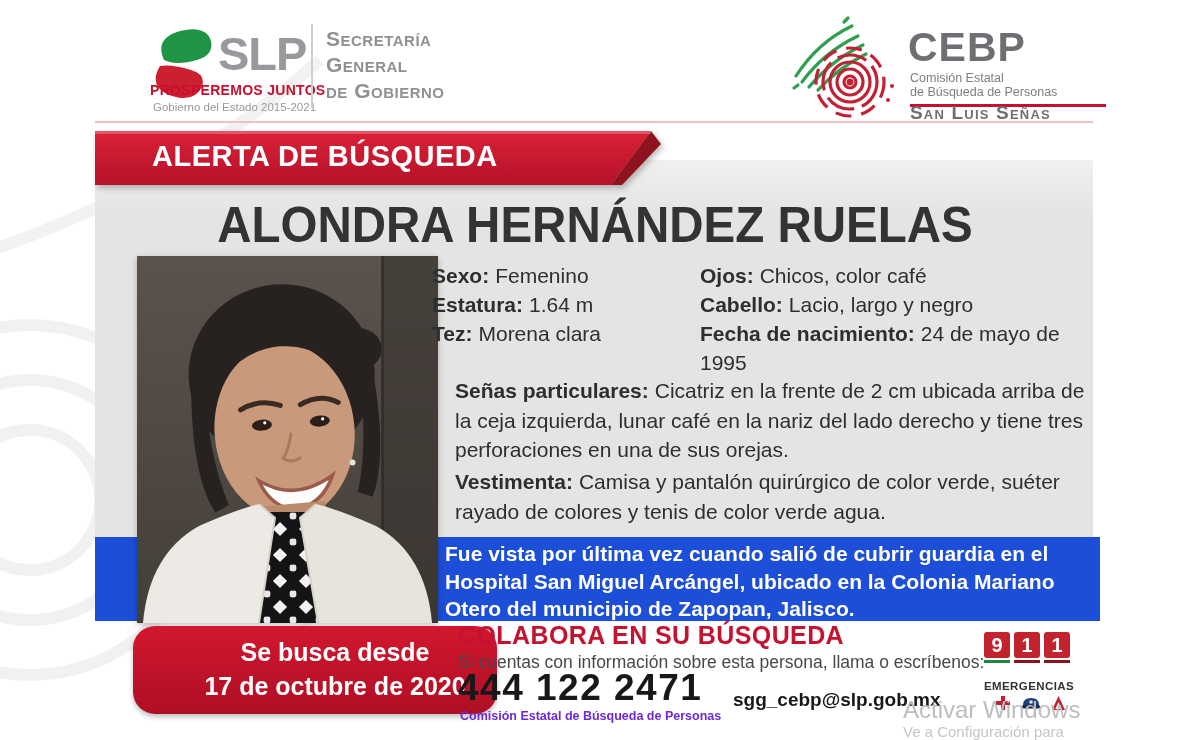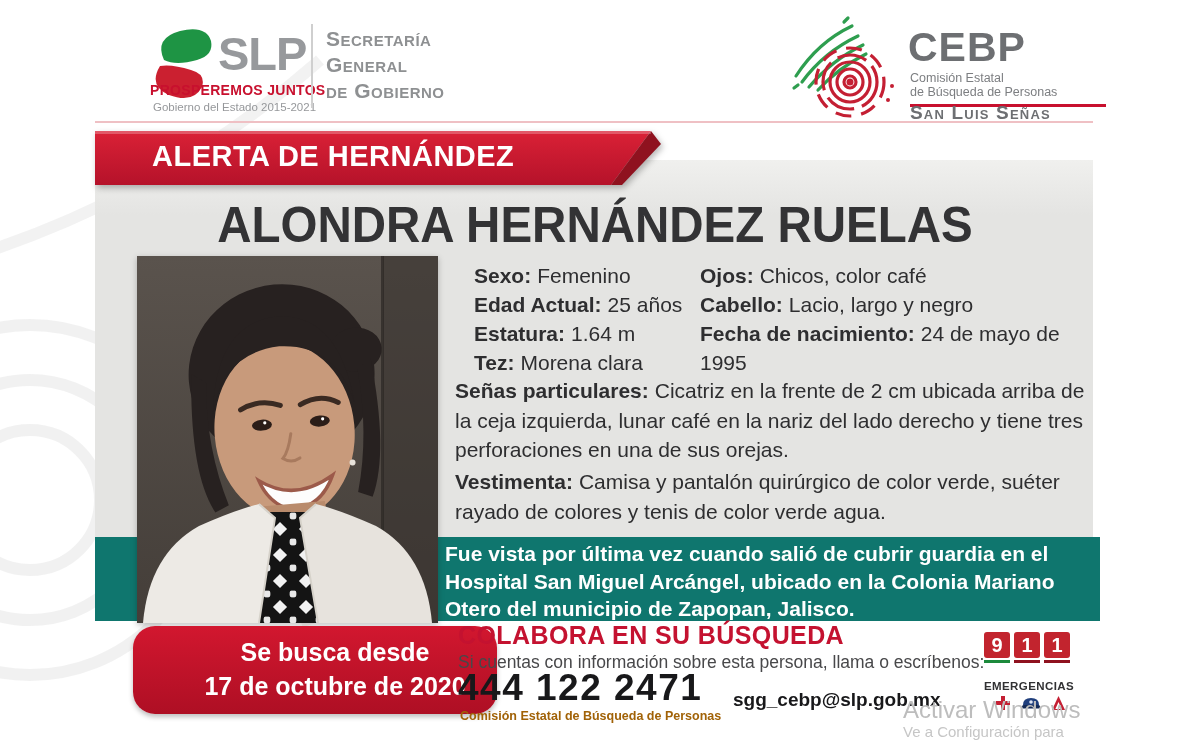--- a/index.html
+++ b/index.html
@@ -25,32 +25,32 @@
   .panel{background:linear-gradient(#f0f0ee, #e4e4e2 12%, #e4e4e2);}
   .banner-text{font-size:29px;font-weight:800;color:#fff;letter-spacing:.5px;}
   .person-name{font-size:50px;font-weight:800;color:#333335;text-align:center;
                transform:scaleX(.95);transform-origin:center;white-space:nowrap;}
 
   .drow{font-size:21px;line-height:29px;color:#2e2e30;}
   .drow b{margin-right:6px;}
   .para{font-size:21px;line-height:29.5px;color:#2e2e30;}
   .para b{margin-right:6px;}
 
-  .dark-band{background:#0f766e;}
+  .dark-band{background:#1d4ed8;}
   .lastseen{font-size:21px;line-height:27.5px;font-weight:700;color:#fff;}
 
   .redbox{background:linear-gradient(#d2172f,#ae0f24);border-radius:22px;
           box-shadow:0 3px 5px rgba(0,0,0,.25);}
   .redbox .t{font-size:25px;font-weight:800;color:#fff;text-align:center;line-height:34px;padding-top:9px;}
 
   
   .c-title{font-size:25px;font-weight:800;color:#c41230;letter-spacing:.4px;}
   .c-sub{font-size:17.5px;color:#48484a;}
   .c-phone{font-size:37px;font-weight:800;color:#18181a;letter-spacing:1.5px;}
-  .c-cap{font-size:12.5px;font-weight:700;color:#a16207;}
+  .c-cap{font-size:12.5px;font-weight:700;color:#6d28d9;}
   .c-mail{font-size:19px;font-weight:800;color:#18181a;}
 
   .e911{width:92px;}
   .e911-row{display:flex;gap:4px;}
   .e911-box{width:26px;height:26px;background:#c2242e;border-radius:3px;color:#fff;
             font-size:20px;font-weight:800;display:flex;align-items:center;justify-content:center;}
   .e911-under{display:flex;gap:4px;margin-top:2px;}
   .e911-under i{display:block;height:3px;width:26px;}
   .e911-label{font-size:11.5px;font-weight:800;color:#313133;letter-spacing:.4px;margin-top:17px;}
   .e911-icons{display:flex;gap:11px;margin-top:4px;align-items:center;justify-content:center;}
@@ -128,21 +128,21 @@
     <defs>
       <linearGradient id="gban" x1="0" y1="0" x2="0" y2="1">
         <stop offset="0" stop-color="#da2136"></stop>
         <stop offset="1" stop-color="#b5122a"></stop>
       </linearGradient>
     </defs>
     <polygon points="0,4 556,4 516,58 0,58" fill="url(#gban)"></polygon>
     <polygon points="556,4 566,17 527,58 516,58" fill="#8f121f"></polygon>
     <rect x="0" y="4" width="556" height="3" fill="#ffffff" opacity="0.25"></rect>
   </svg>
-  <div class="abs banner-text" style="left:152px;top:140px;">ALERTA DE HERNÁNDEZ</div>
+  <div class="abs banner-text" style="left:152px;top:140px;">ALERTA DE BÚSQUEDA</div>
 
   <div class="abs person-name" style="left:110px;top:196px;width:970px;">ALONDRA HERNÁNDEZ RUELAS</div>
 
   <div class="abs dark-band" style="left:95px;top:537px;width:1005px;height:84px;">
     <div class="abs lastseen" style="left:350px;top:3px;width:652px;">Fue vista por última vez cuando salió de cubrir guardia en el Hospital San Miguel Arcángel, ubicado en la Colonia Mariano Otero del municipio de Zapopan, Jalisco.</div>
   </div>
 
   <svg class="abs" style="left:137px;top:256px;box-shadow:0 2px 6px rgba(0,0,0,.25);" width="301" height="367" viewBox="0 0 301 367">
     <defs>
       <linearGradient id="pbg" x1="0" y1="0" x2="0" y2="1">
@@ -179,26 +179,23 @@
       <circle cx="213" cy="212" r="3" fill="#e7e2da"></circle>
       <path d="M118,248 L182,248 L186,296 L116,296 Z" fill="#b98b6c"></path>
     </g>
     <rect x="106" y="256" width="90" height="111" fill="url(#diam)"></rect>
     <path d="M6,367 Q12,298 62,270 Q98,254 122,248 L138,262 L122,367 Z" fill="#edeae5"></path>
     <path d="M295,367 Q289,298 239,270 Q203,254 179,248 L163,262 L181,367 Z" fill="#e7e3dd"></path>
     <path d="M122,248 L138,262 L122,367" stroke="#d6d2ca" stroke-width="2" fill="none"></path>
     <path d="M179,248 L163,262 L181,367" stroke="#d6d2ca" stroke-width="2" fill="none"></path>
   </svg>
 
-  <div class="abs" style="left:474px;top:261px;width:240px;">
+  <div class="abs" style="left:432px;top:261px;width:240px;">
     <div class="drow">
       <b>Sexo:</b><span>Femenino</span>
-    </div>
-    <div class="drow">
-      <b>Edad Actual:</b><span>25 años</span>
     </div>
     <div class="drow">
       <b>Estatura:</b><span>1.64 m</span>
     </div>
     <div class="drow">
       <b>Tez:</b><span>Morena clara</span>
     </div>
   </div>
 
   <div class="abs" style="left:700px;top:261px;width:380px;">

